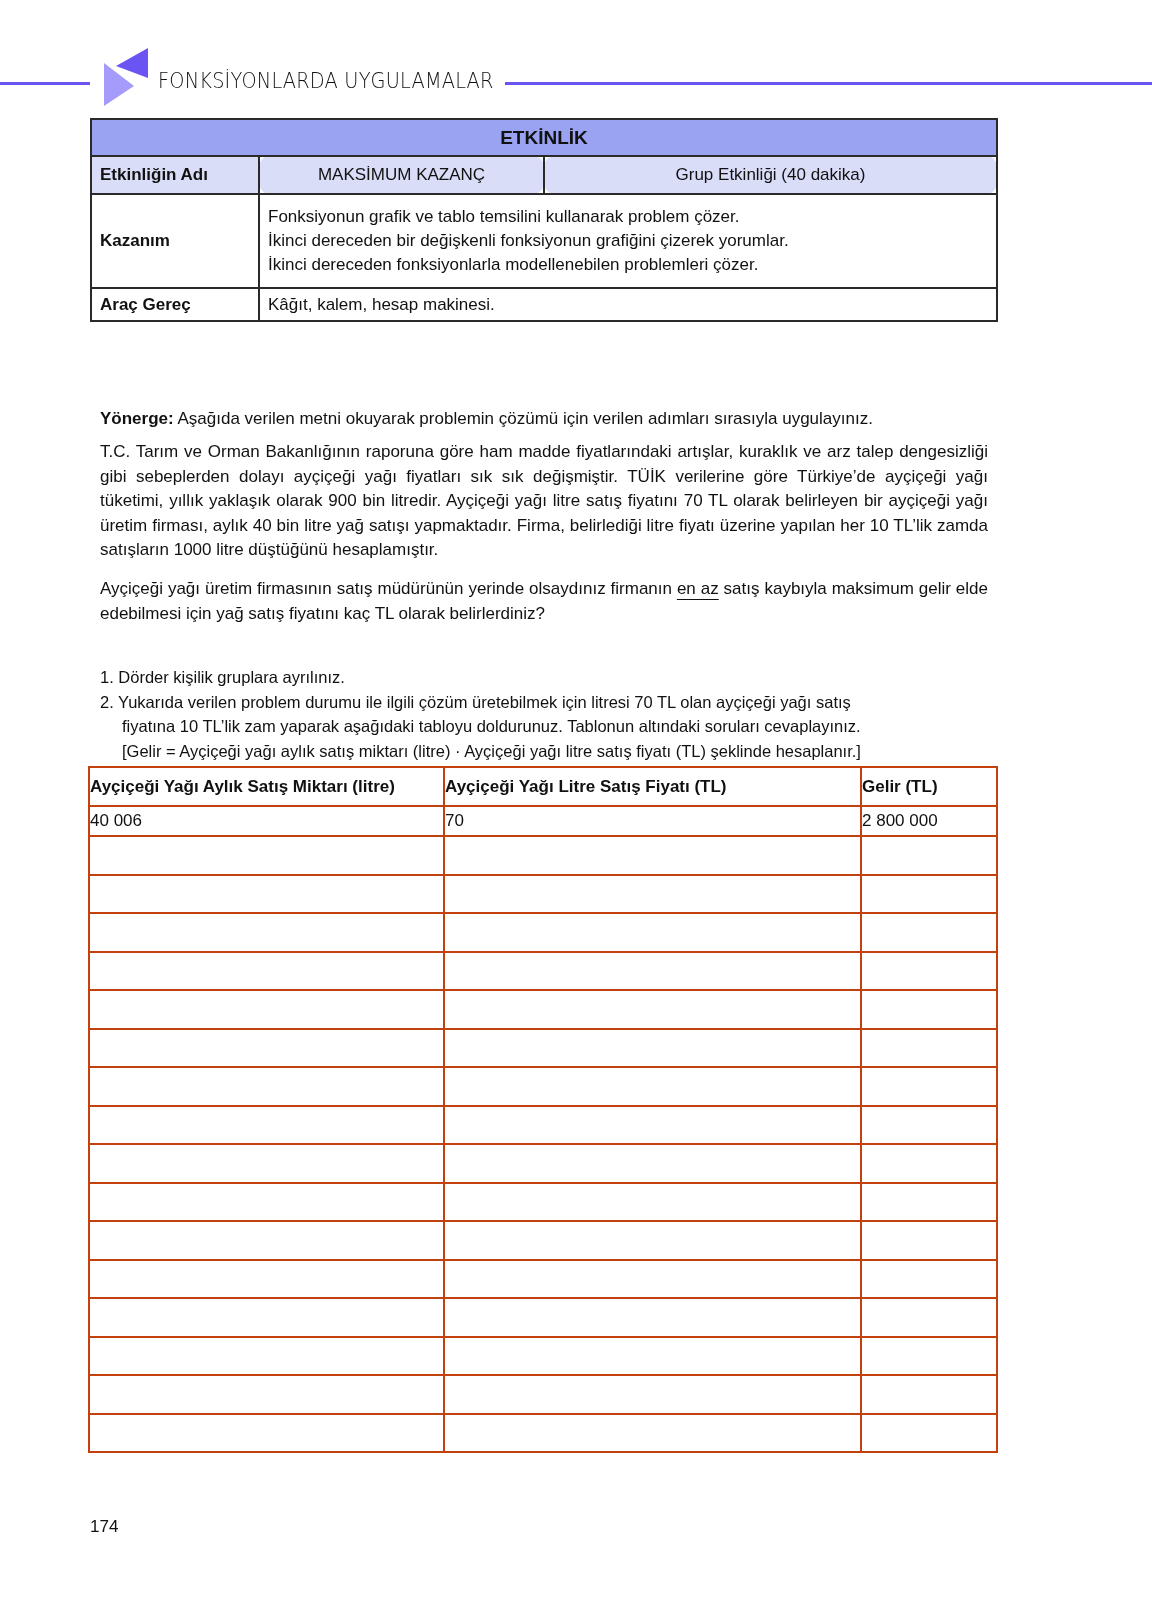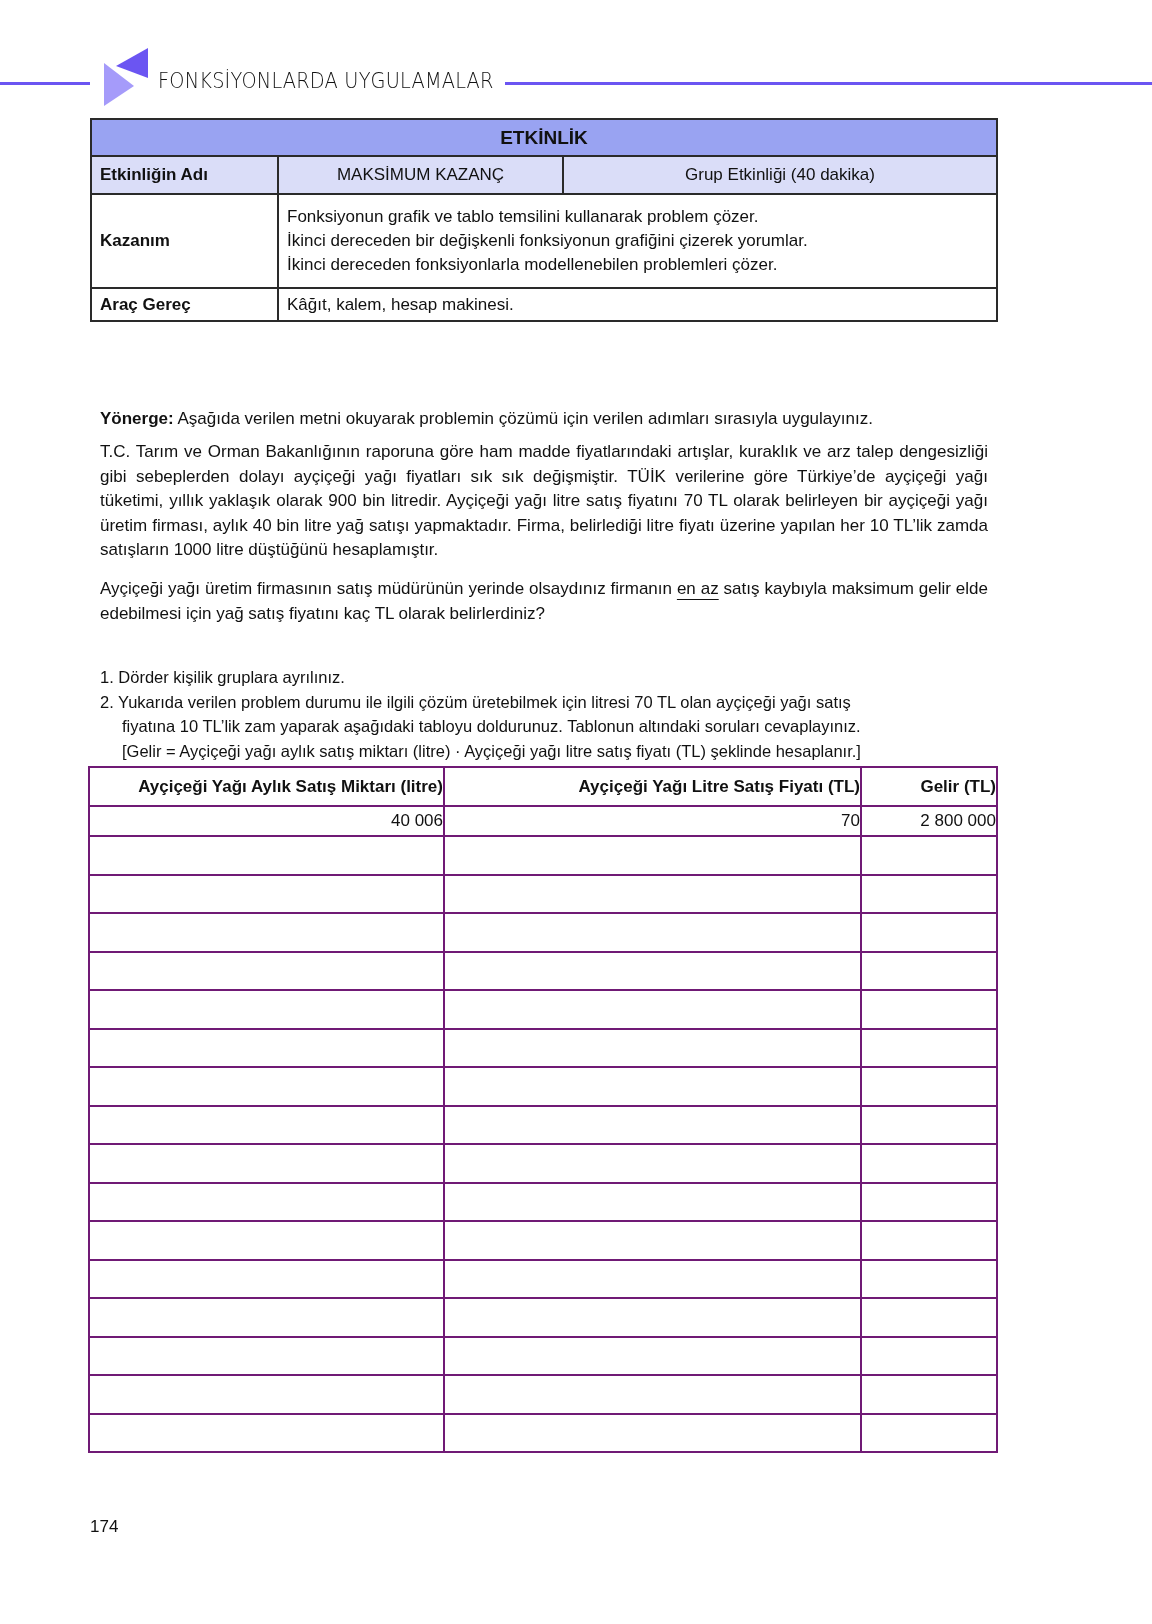--- a/index.html
+++ b/index.html
@@ -10,34 +10,34 @@
   .header .line-left { position: absolute; left: 0; top: 60px; width: 90px; height: 3px; background: #6B55F2; }
   .header .line-right { position: absolute; left: 505px; top: 60px; width: 647px; height: 3px; background: #6B55F2; }
   .header .logo { position: absolute; left: 104px; top: 26px; width: 52px; height: 58px; }
   .header .title { position: absolute; left: 158px; top: 47px; font-size: 21px; letter-spacing: 0.2px; color: #111; font-family: "DejaVu Sans", sans-serif; font-weight: 300; transform: scaleX(0.92); transform-origin: left center; }
 
   table { border-collapse: collapse; padding-left: 25px; }
   .act { position: absolute; left: 90px; top: 118px; width: 908px; font-size: 17px; }
   .act td { border: 2px solid #2a2a2a; padding: 0 8px; vertical-align: middle; }
   .act .head { background: #99A3F2; text-align: center; font-weight: bold; font-size: 19px; height: 37px; }
   .act .light { background: #DADDF8; }
-  .act .lbl { font-weight: bold; width: 187px; }
-  .act .center { text-align: center; }
+  .act .lbl { font-weight: bold; width: 168px; }
+  .act .center { text-align: center; border-radius: 11px; }
   .act .multi { line-height: 24px; padding-top: 3px; padding-bottom: 3px; }
 
   .text { position: absolute; left: 100px; width: 888px; font-size: 17px; line-height: 24.5px; text-align: justify; }
   .u { text-decoration: underline; text-underline-offset: 5px; }
   .bold { font-weight: bold; }
 
   .steps { position: absolute; left: 100px; top: 665px; width: 900px; font-size: 16.5px; line-height: 24.5px; }
   .steps .b { font-weight: normal; }
   .steps .indent { padding-left: 22px; }
 
   .grid { position: absolute; left: 88px; top: 766px; width: 910px; font-size: 17px; }
-  .grid td, .grid th { border: 2px solid #701a75; text-align: right; }
+  .grid td, .grid th { border: 2px solid #c2410c; text-align: left; }
   .grid th { height: 39px; font-weight: bold; }
   .grid .data td { height: 30px; }
   .grid .empty td { height: 38.5px; }
 
   .page-num { position: absolute; left: 90px; top: 1517px; font-size: 17px; }
 </style>
 </head>
 <body>
 
 <div class="header">

